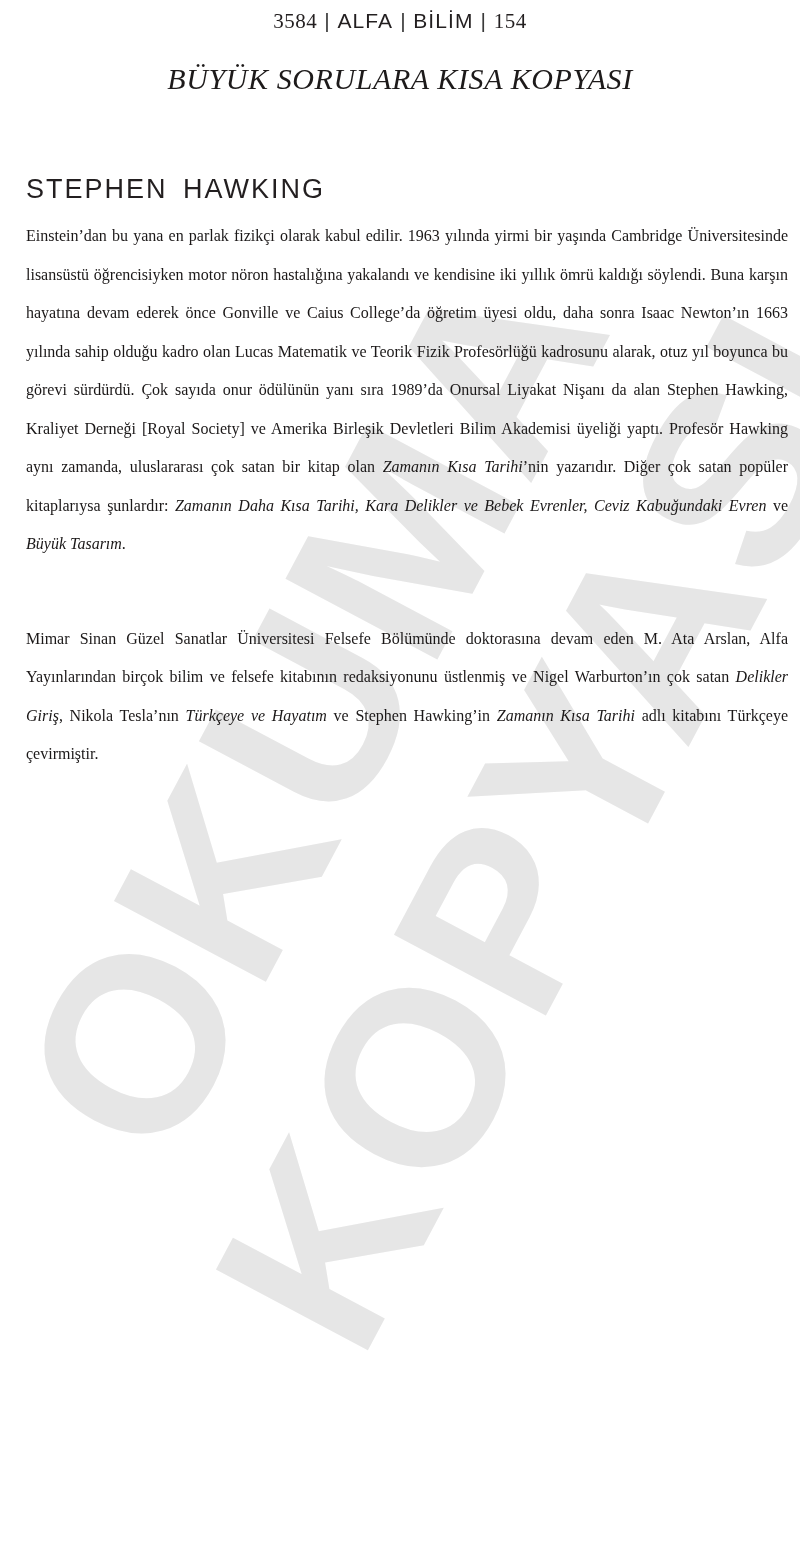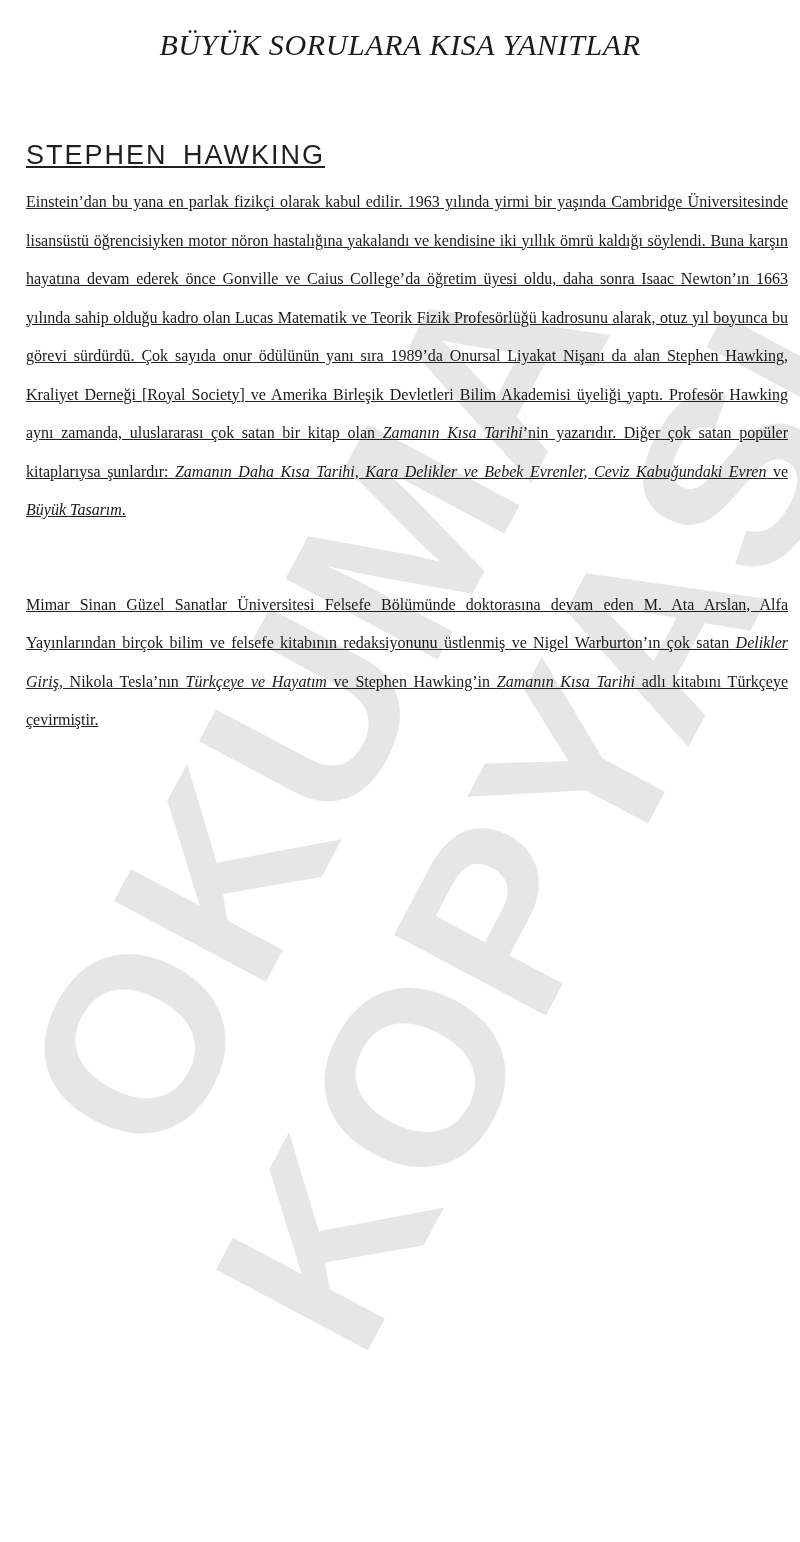--- a/index.html
+++ b/index.html
@@ -85,21 +85,20 @@
     font-weight: 400;
     letter-spacing: 0.6px;
     color: #1d1a1a;
     margin-top: 28px;
   }
 
   .section {
     margin-left: 26px;
     margin-right: 28px;
     width: 762px;
-    text-decoration: underline;
   }
 
   .person-name {
     font-family: "Liberation Sans", sans-serif;
     font-weight: 300;
     font-size: 27px;
     letter-spacing: 2.0px;
     color: #231f20;
     word-spacing: 6px;
   }
@@ -127,22 +126,25 @@
 
   <div class="watermark">
     <div class="watermark-text">
       <span>OKUMA</span>
       <span>KOPYASI</span>
     </div>
   </div>
 
   <div class="content">
 
+    <div class="running-head">
+      <span class="num">3584</span><span class="sep">|</span><span class="word">ALFA</span><span class="sep">|</span><span class="word">BİLİM</span><span class="sep">|</span><span class="num">154</span>
+    </div>
 
-    <div class="book-title">BÜYÜK SORULARA KISA YANITLAR</div>
+    <div class="book-title">BÜYÜK SORULARA KISA KOPYASI</div>
 
     <div class="gap-title-to-name"></div>
 
     <div class="section">
       <div class="person-name">STEPHEN HAWKING</div>
       <div class="gap-name-to-bio"></div>
       <p class="bio">Einstein’dan bu yana en parlak fizikçi olarak kabul edilir. 1963 yılında yirmi bir yaşında Cambridge Üniversitesinde lisansüstü öğrencisiyken motor nöron hastalığına yakalandı ve kendisine iki yıllık ömrü kaldığı söylendi. Buna karşın hayatına devam ederek önce Gonville ve Caius College’da öğretim üyesi oldu, daha sonra Isaac Newton’ın 1663 yılında sahip olduğu kadro olan Lucas Matematik ve Teorik Fizik Profesörlüğü kadrosunu alarak, otuz yıl boyunca bu görevi sürdürdü. Çok sayıda onur ödülünün yanı sıra 1989’da Onursal Liyakat Nişanı da alan Stephen Hawking, Kraliyet Derneği [Royal Society] ve Amerika Birleşik Devletleri Bilim Akademisi üyeliği yaptı. Profesör Hawking aynı zamanda, uluslararası çok satan bir kitap olan <i>Zamanın Kısa Tarihi</i>’nin yazarıdır. Diğer çok satan popüler kitaplarıysa şunlardır: <i>Zamanın Daha Kısa Tarihi, Kara Delikler ve Bebek Evrenler, Ceviz Kabuğundaki Evren</i> ve <i>Büyük Tasarım</i>.</p>
     </div>
 
     <div class="gap-bio-to-name2"></div>

